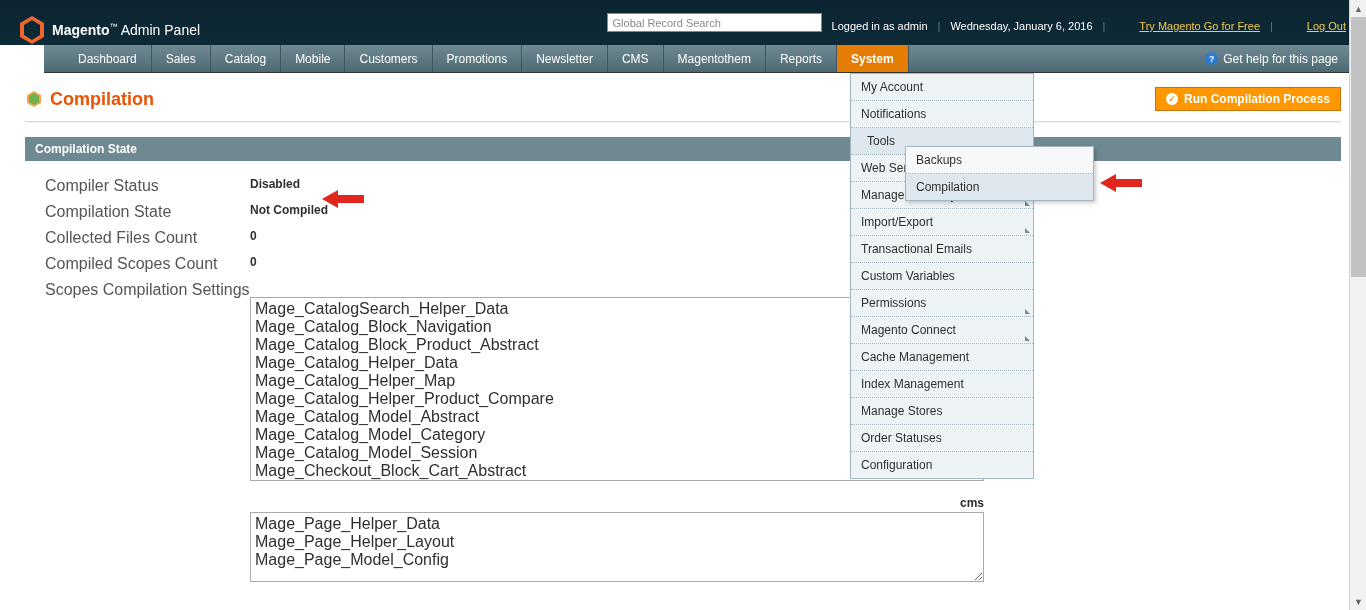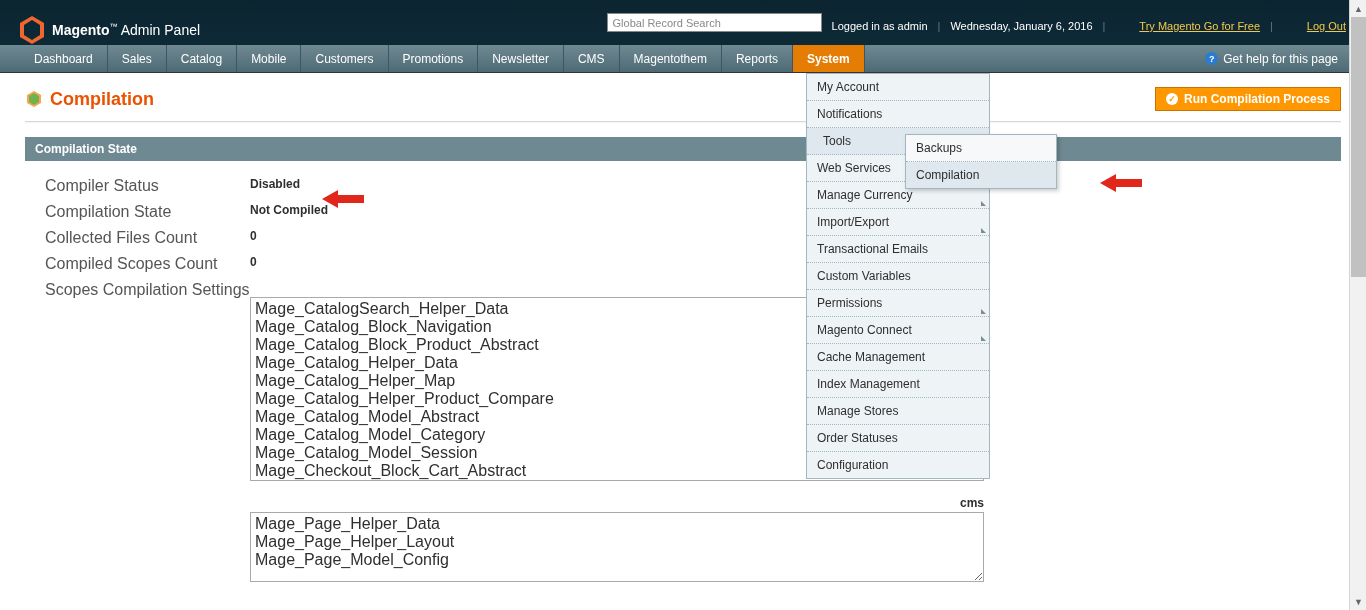--- a/index.html
+++ b/index.html
@@ -6,21 +6,21 @@
 body { font-family: Arial, Helvetica, sans-serif; font-size: 12px; background: #fff; color: #2f2f2f; width: 1366px; position: relative; }
 .header { background: linear-gradient(#0b2430,#0e2a37); height: 45px; display: flex; align-items: center; padding: 0 20px; color: #fff; }
 .logo { display: flex; align-items: center; gap: 8px; margin-top: 14px; }
 .logo-text { font-size: 14px; color: #fff; }
 .header-right { margin-left: auto; display: flex; align-items: flex-end; gap: 10px; font-size: 11px; }
 .search-box { width: 215px; height: 19px; background: #fff; border: 1px solid #888; padding: 2px 5px; font-size: 11px; color: #888; }
 .sep { color: #5d7a87; }
 .header-link { color: #f2c94c; text-decoration: underline; cursor: pointer; margin-left: 24px; }
 .header-text { color: #fff; }
 
-.menubar { background: linear-gradient(#6f8992,#4d6a74); height: 28px; display: flex; align-items: stretch; padding: 0 20px; border-bottom: 1px solid #333; position: relative; }
+.menubar { background: linear-gradient(#6f8992,#4d6a74); height: 28px; display: flex; align-items: stretch; padding: 0 20px; border-bottom: 1px solid #333; position: relative; margin-left: 44px; }
 .menu-item { color: #fff; font-size: 12px; padding: 0 14px; display: flex; align-items: center; cursor: pointer; border-right: 1px solid #3f565f; }
 .menu-item.active { background: #e57d04; color: #fff; font-weight: bold; }
 .menu-spacer { flex: 1; }
 .help-link { color: #fff; display: flex; align-items: center; gap: 5px; padding: 0 8px; font-size: 12px; cursor: pointer; }
 .help-icon { width: 13px; height: 13px; border-radius: 50%; background: #2b7bd1; color: #fff; display: inline-flex; align-items: center; justify-content: center; font-size: 9px; font-weight: bold; }
 
 .dropdown { position: absolute; left: 806px; top: 28px; width: 184px; background: #eef3f6; border: 1px solid #a3b7c1; z-index: 10; }
 .dropdown-item { padding: 6px 10px; font-size: 12px; color: #2f2f2f; border-bottom: 1px dotted #a3b7c1; cursor: pointer; position: relative; }
 .dropdown-item.has-sub::after { content: ''; position: absolute; right: 3px; bottom: 2px; width: 0; height: 0; border-left: 5px solid #7a8d95; border-top: 5px solid transparent; }
 .dropdown-item:last-child { border-bottom: none; }
@@ -107,21 +107,21 @@
     <div class="dropdown-item has-sub">Permissions</div>
     <div class="dropdown-item has-sub">Magento Connect</div>
     <div class="dropdown-item">Cache Management</div>
     <div class="dropdown-item">Index Management</div>
     <div class="dropdown-item">Manage Stores</div>
     <div class="dropdown-item">Order Statuses</div>
     <div class="dropdown-item">Configuration</div>
   </div>
 </div>
 
-<div class="submenu" style="top:134px; left:905px; width:152px;">
+<div class="submenu" style="top:146px; left:905px; width:189px;">
   <div class="submenu-item">Backups</div>
   <div class="submenu-item active">Compilation</div>
 </div>
 
 <div class="content">
   <div class="title-row">
     <div class="title-left">
       <svg width="18" height="18" viewBox="0 0 18 18">
           <path fill="#f7a64a" d="M9 1 L16 5 V13 L9 17 L2 13 V5 Z"></path>
           <path fill="#6fb24f" d="M9 3 L14 6 V12 L9 15 L4 12 V6 Z"></path>

